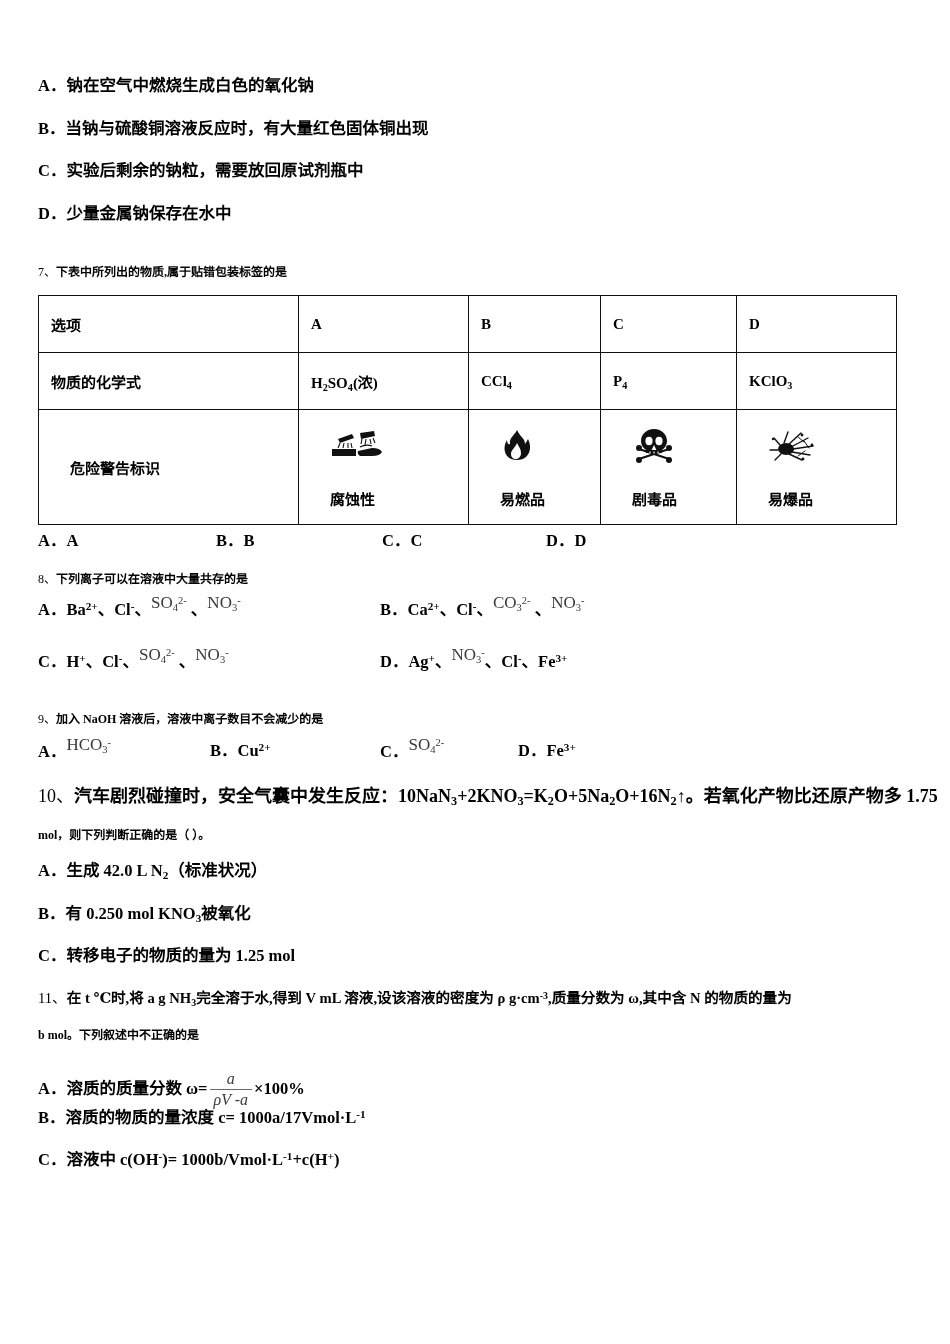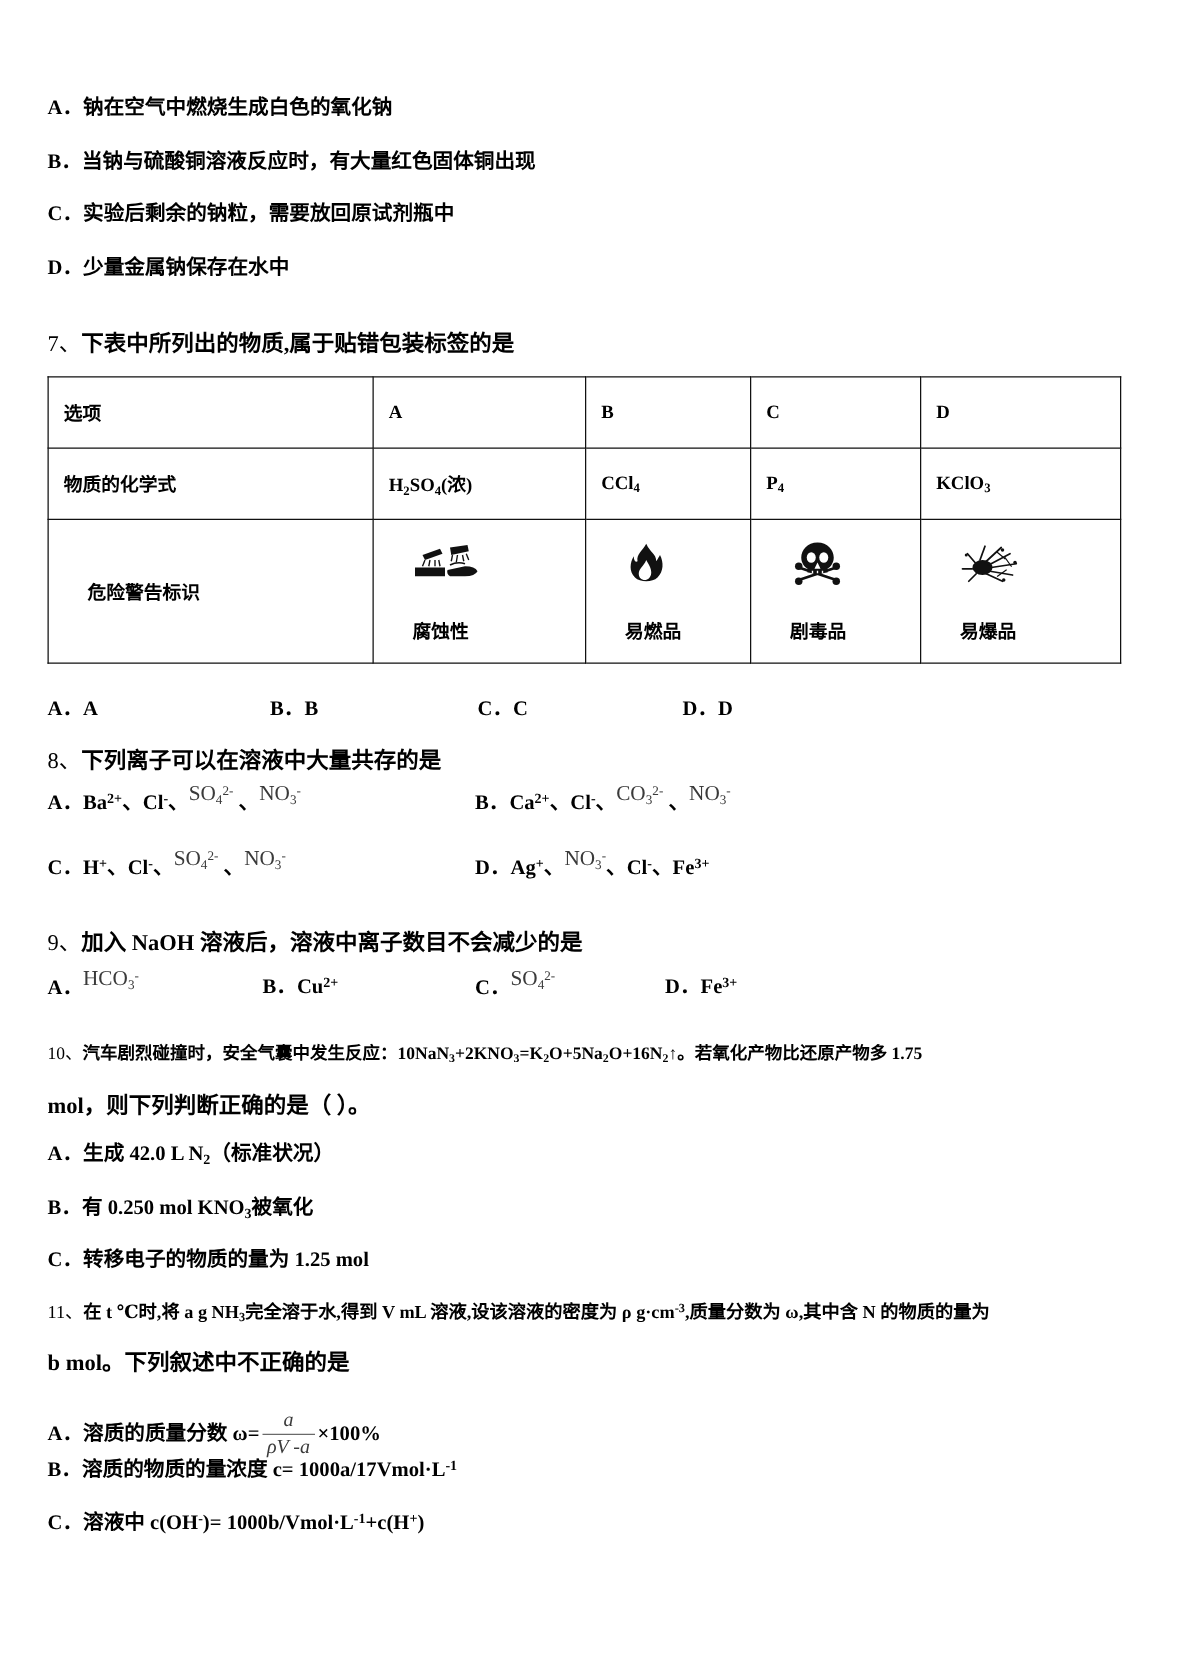--- a/index.html
+++ b/index.html
@@ -36,21 +36,21 @@
     line-height: 1.0;
     margin: 0 0 0 0;
     padding: 0;
     white-space: nowrap;
   }
   .opt-lbl {
     display: inline-block;
     min-width: 26px;
   }
   .q-stem {
-    font-size: 18px;
+    font-size: 12px;
     font-weight: bold;
     line-height: 1.0;
     white-space: nowrap;
   }
   .q-stem .qnum {
     font-weight: normal;
   }
 
   sub { font-size: 0.68em; vertical-align: -0.28em; line-height: 0; }
   sup { font-size: 0.68em; vertical-align: 0.42em; line-height: 0; }
@@ -124,21 +124,21 @@
     height: 44px;
   }
   .two-col .left  { position: absolute; left: 0px;   top: 8px; }
   .two-col .right { position: absolute; left: 342px; top: 8px; }
 
   .four-col { position: relative; height: 42px; }
   .four-col .c { position: absolute; top: 8px; }
   .four-col .p0 { left: 0px; }
   .four-col .p1 { left: 172px; }
   .four-col .p2 { left: 342px; }
-  .four-col .p3 { left: 494px; text-align: center; }
+  .four-col .p3 { left: 480px; text-align: center; }
 
   
   .frac {
     display: inline-block;
     vertical-align: middle;
     text-align: center;
     font-family: "Liberation Serif", "DejaVu Serif", serif;
     font-weight: normal;
     font-style: italic;
     color: #3b3b3b;
@@ -313,21 +313,21 @@
                   <circle cx="5" cy="11" r="1.2" fill="#111"></circle>
                 </svg>
               </div>
               <div class="sym-cap">易爆品</div>
             </div>
           </td>
         </tr>
       </tbody>
     </table>
 
-    <div class="abcd-row" style="margin-top:22px;">
+    <div class="abcd-row" style="margin-top:2px;">
       <span class="cell" style="left:0px;">A．A</span>
       <span class="cell" style="left:178px;">B．B</span>
       <span class="cell" style="left:344px;">C．C</span>
       <span class="cell" style="left:508px;text-align:right;">D．D</span>
     </div>
 
     <div class="q-stem" style="margin-top:24px; margin-bottom:8px;">
       <span class="qnum">8、</span><span>下列离子可以在溶液中大量共存的是</span>
     </div>
 
@@ -361,21 +361,21 @@
         <span class="opt-lbl">B．</span>Cu<sup>2+</sup>
       </span>
       <span class="c p2 opt-line">
         <span class="opt-lbl">C．</span><span class="ion">SO<sub>4</sub><sup>2-</sup></span>
       </span>
       <span class="c p3 opt-line">
         <span class="opt-lbl">D．</span>Fe<sup>3+</sup>
       </span>
     </div>
 
-    <div class="q-stem" style="margin-top:12px; margin-bottom:24px; font-size:14px;">
+    <div class="q-stem" style="margin-bottom:24px; font-size:18px;">
       <span class="qnum">10、</span><span>汽车剧烈碰撞时，安全气囊中发生反应：</span><span>10NaN<sub>3</sub>+2KNO<sub>3</sub>=K<sub>2</sub>O+5Na<sub>2</sub>O+16N<sub>2</sub>↑</span><span>。若氧化产物比还原产物多 1.75</span>
     </div>
     <div class="q-stem" style="margin-bottom:22px;">mol，则下列判断正确的是（  ）。</div>
 
     <div class="opt-line" style="margin-bottom:26px;">
       <span class="opt-lbl">A．</span>生成 42.0 L N<sub>2</sub>（标准状况）
     </div>
     <div class="opt-line" style="margin-bottom:26px;">
       <span class="opt-lbl">B．</span>有 0.250 mol KNO<sub>3</sub>被氧化
     </div>

